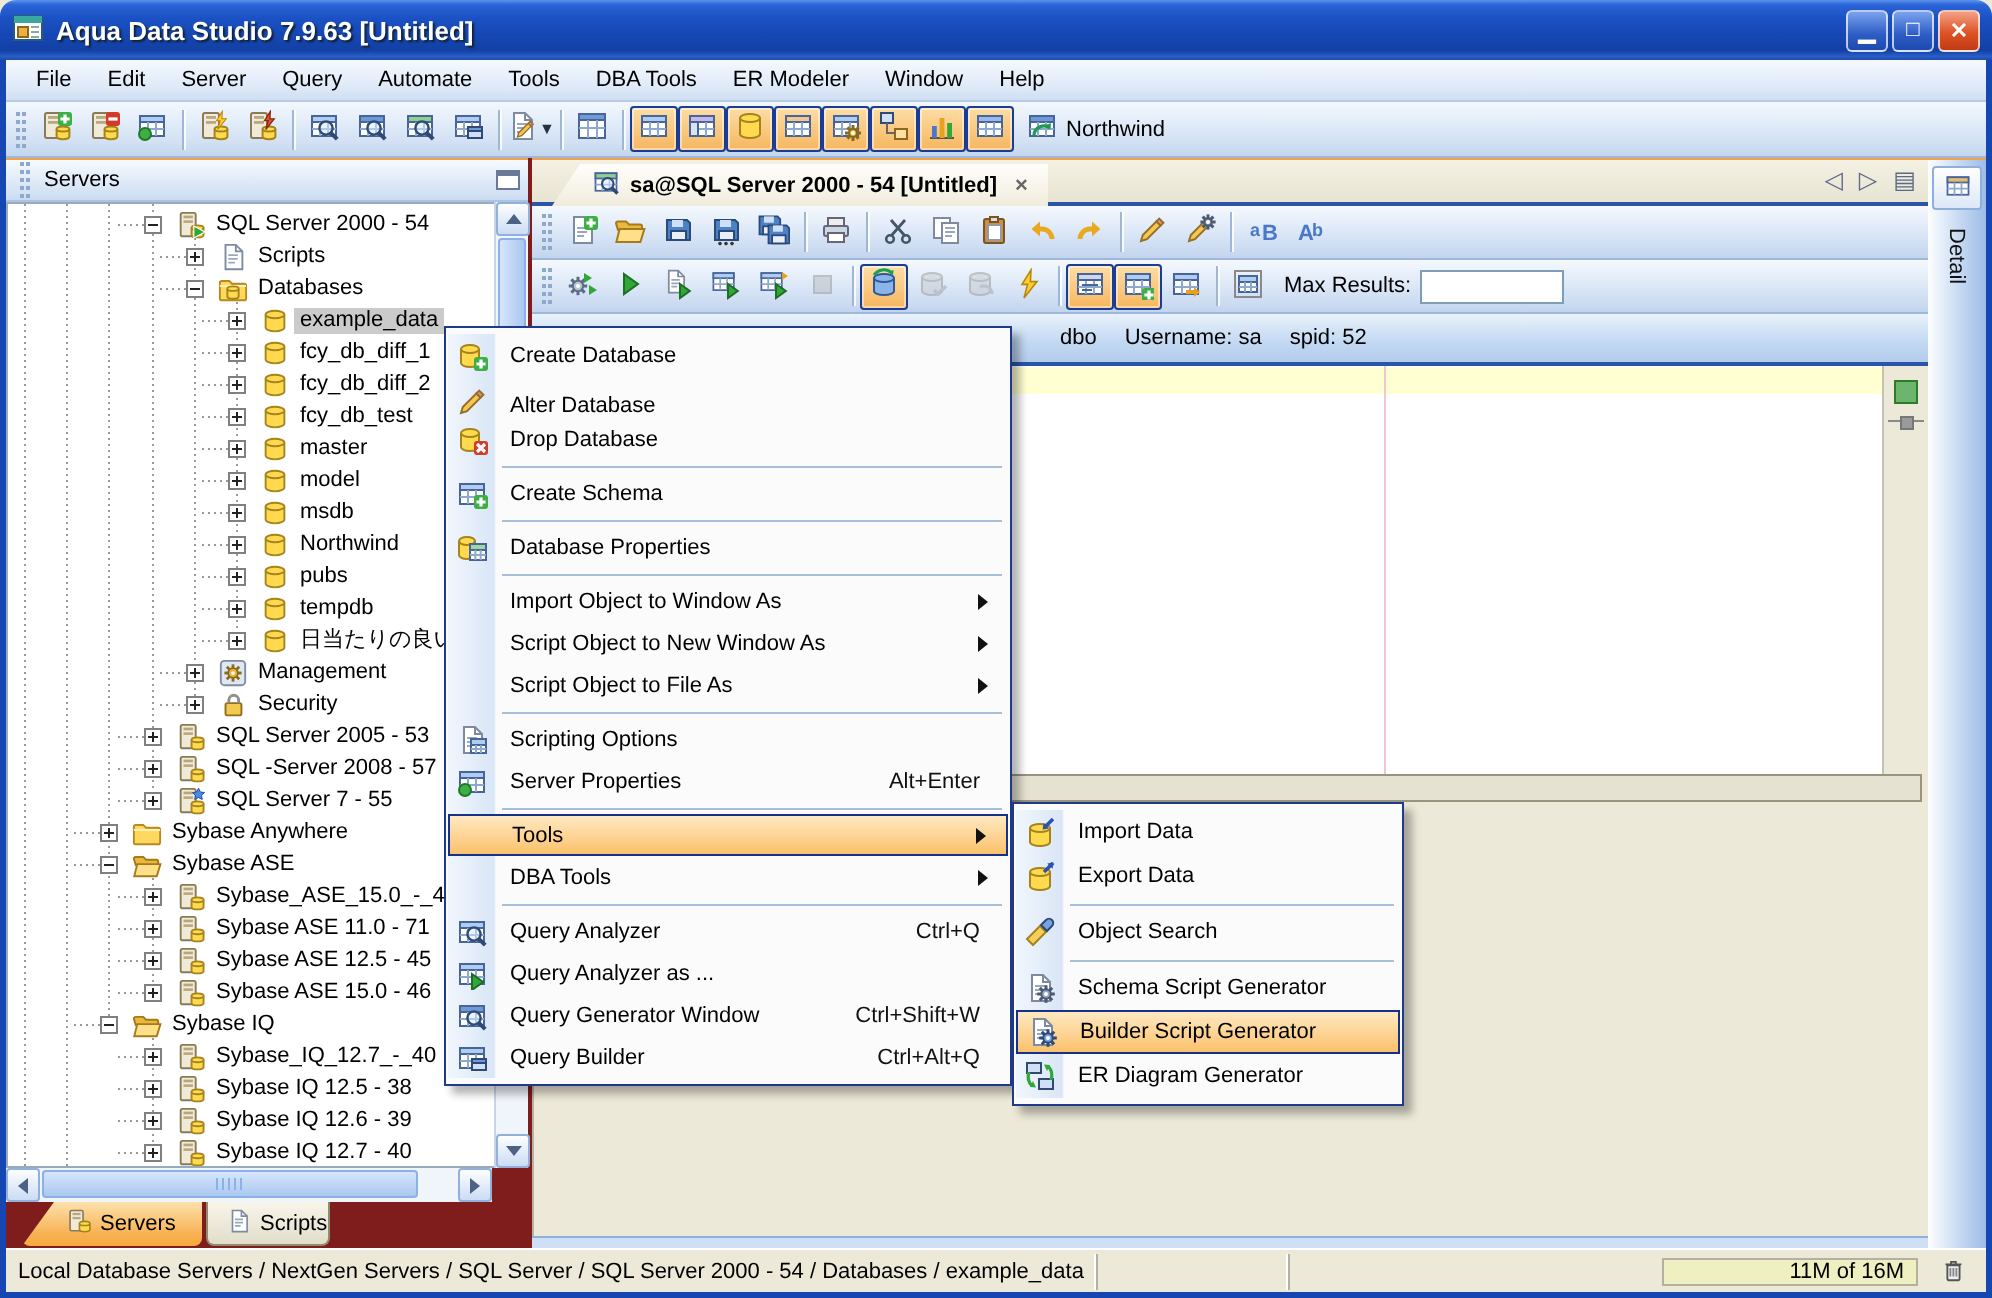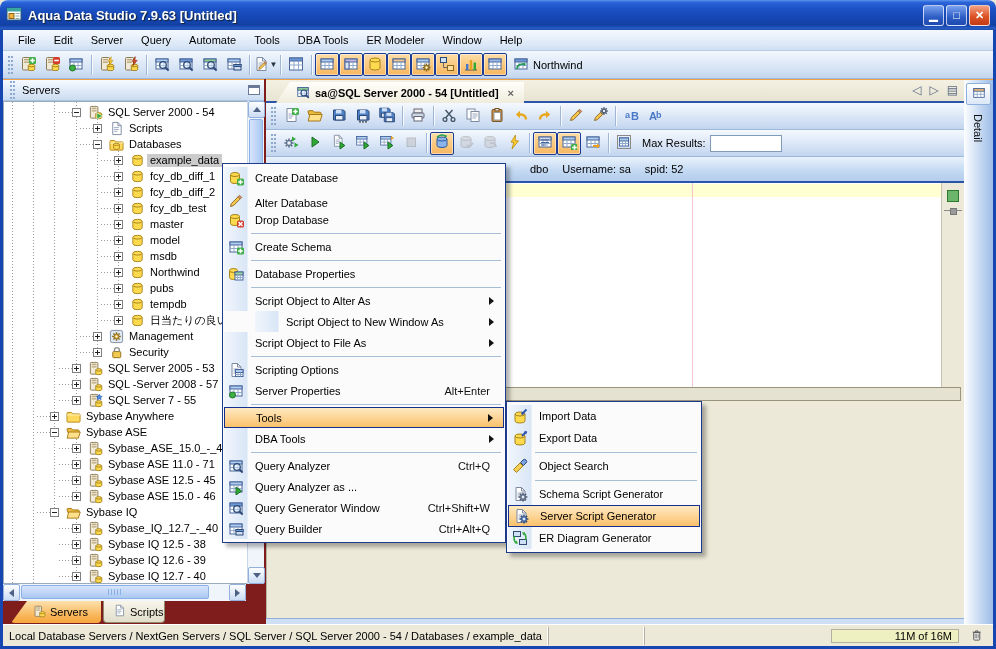--- a/index.html
+++ b/index.html
@@ -1098,24 +1098,24 @@
             <path d="M7 11.5h8M9.666666666666666 9v5M12.333333333333332 9v5" stroke="#8fa9cc" fill="none"></path>
           </svg>
         </span>
         <span class="lbl">Database Properties</span>
       </div>
       <div class="msep">
         <i></i>
       </div>
       <div class="mi" style="height: 21px;">
         <span class="ic"></span>
-        <span class="lbl">Script Object to Alter As</span>
+        <span class="lbl">Import Object to Window As</span>
         <span class="arr"></span>
       </div>
-      <div class="mi" style="height: 21px; margin-left: 31px;">
+      <div class="mi" style="height: 21px;">
         <span class="ic"></span>
         <span class="lbl">Script Object to New Window As</span>
         <span class="arr"></span>
       </div>
       <div class="mi" style="height: 21px;">
         <span class="ic"></span>
         <span class="lbl">Script Object to File As</span>
         <span class="arr"></span>
       </div>
       <div class="msep">
@@ -1282,21 +1282,21 @@
             <path d="M11.0 13.4L11.0 15.4" stroke="#2f4a76" stroke-width="1.5"></path>
             <path d="M9.3 12.7L7.9 14.1" stroke="#2f4a76" stroke-width="1.5"></path>
             <path d="M8.6 11.0L6.6 11.0" stroke="#2f4a76" stroke-width="1.5"></path>
             <path d="M9.3 9.3L7.9 7.9" stroke="#2f4a76" stroke-width="1.5"></path>
             <path d="M11.0 8.6L11.0 6.6" stroke="#2f4a76" stroke-width="1.5"></path>
             <path d="M12.7 9.3L14.1 7.9" stroke="#2f4a76" stroke-width="1.5"></path>
             <circle cx="11" cy="11" r="2.4" fill="#7aa2e0" stroke="#2f4a76"></circle>
             <circle cx="11" cy="11" r="1" fill="#fff"></circle>
           </svg>
         </span>
-        <span class="lbl">Server Script Generator</span>
+        <span class="lbl">Builder Script Generator</span>
       </div>
       <div class="mi" style="height: 22px;">
         <span class="ic">
           <svg width="16" height="16" viewBox="0 0 16 16" shape-rendering="geometricPrecision">
             <rect x="1.5" y="1.5" width="7" height="5" fill="#cfe0f5" stroke="#2f4a76"></rect>
             <rect x="7.5" y="9.5" width="7" height="5" fill="#cfe0f5" stroke="#2f4a76"></rect>
             <path d="M4 13a7 7 0 0 1-1.5-7M12 3a7 7 0 0 1 1.5 7" fill="none" stroke="#2fa838" stroke-width="1.6"></path>
             <path d="M4.5 10.5L3 13.5l3 .3zM11.5 5.5L13 2.5l-3-.3z" fill="#2fa838"></path>
           </svg>
         </span>

